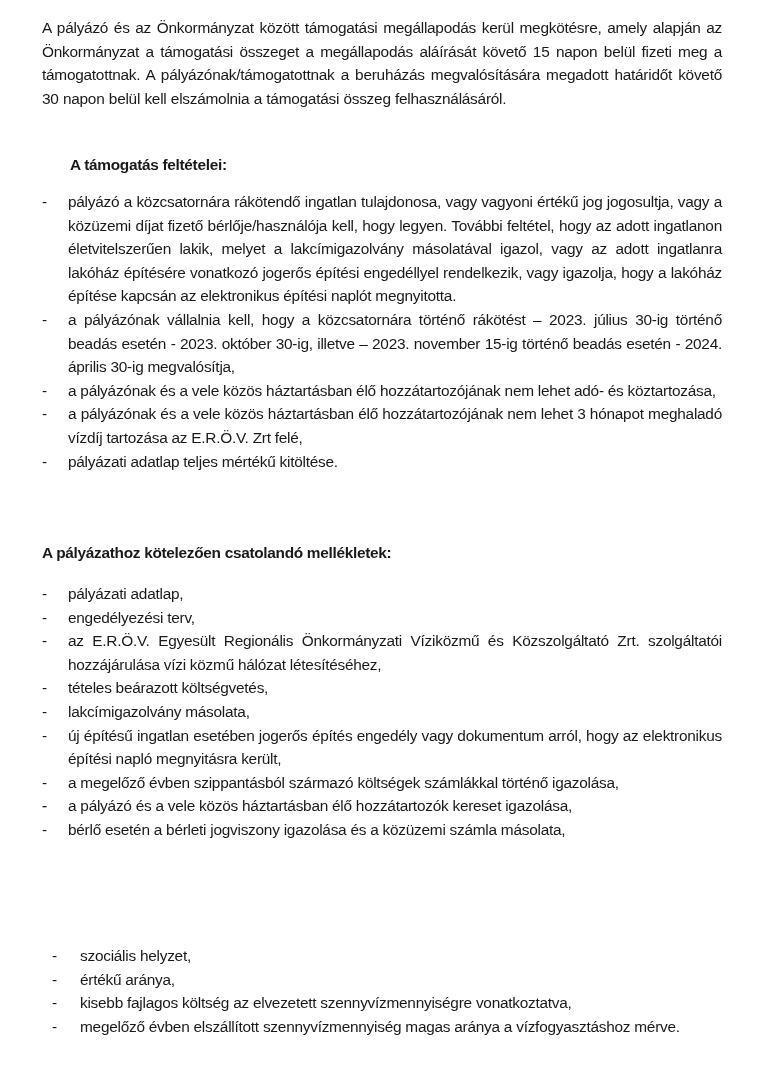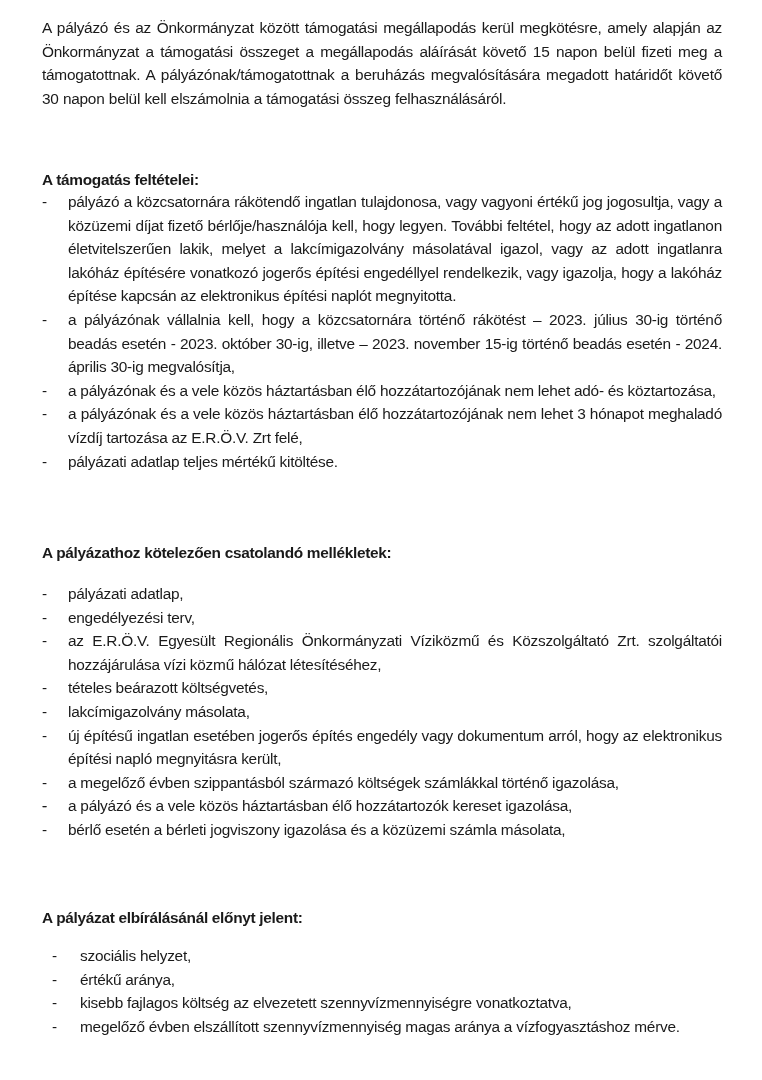--- a/index.html
+++ b/index.html
@@ -65,21 +65,21 @@
       padding-left: 28px;
     }
   </style>
 </head>
 <body>
 
 <div class="page">
 
   <p class="para" style="top:16px;">A pályázó és az Önkormányzat között támogatási megállapodás kerül megkötésre, amely alapján az Önkormányzat a támogatási összeget a megállapodás aláírását követő 15 napon belül fizeti meg a támogatottnak. A pályázónak/támogatottnak a beruházás megvalósítására megadott határidőt követő 30 napon belül kell elszámolnia a támogatási összeg felhasználásáról.</p>
 
-  <h2 class="heading" style="top:168px;">A támogatás feltételei:</h2>
+  <h2 class="heading" style="top:153px;margin-left:28px;">A támogatás feltételei:</h2>
   <ul class="dash-list" style="top:190px;">
     <li><span class="dash">-</span><span>pályázó a közcsatornára rákötendő ingatlan tulajdonosa, vagy vagyoni értékű jog jogosultja, vagy a közüzemi díjat fizető bérlője/használója kell, hogy legyen. További feltétel, hogy az adott ingatlanon életvitelszerűen lakik, melyet a lakcímigazolvány másolatával igazol, vagy az adott ingatlanra lakóház építésére vonatkozó jogerős építési engedéllyel rendelkezik, vagy igazolja, hogy a lakóház építése kapcsán az elektronikus építési naplót megnyitotta.</span></li>
     <li><span class="dash">-</span><span>a pályázónak vállalnia kell, hogy a közcsatornára történő rákötést – 2023. július 30-ig történő beadás esetén - 2023. október 30-ig, illetve – 2023. november 15-ig történő beadás esetén - 2024. április 30-ig megvalósítja,</span></li>
     <li><span class="dash">-</span><span>a pályázónak és a vele közös háztartásban élő hozzátartozójának nem lehet adó- és köztartozása,</span></li>
     <li><span class="dash">-</span><span>a pályázónak és a vele közös háztartásban élő hozzátartozójának nem lehet 3 hónapot meghaladó vízdíj tartozása az E.R.Ö.V. Zrt felé,</span></li>
     <li><span class="dash">-</span><span>pályázati adatlap teljes mértékű kitöltése.</span></li>
   </ul>
 
   <h2 class="heading" style="top:541px;">A pályázathoz kötelezően csatolandó mellékletek:</h2>
   <ul class="dash-list" style="top:582px;">
@@ -88,21 +88,20 @@
     <li><span class="dash">-</span><span>az E.R.Ö.V. Egyesült Regionális Önkormányzati Víziközmű és Közszolgáltató Zrt. szolgáltatói hozzájárulása vízi közmű hálózat létesítéséhez,</span></li>
     <li><span class="dash">-</span><span>tételes beárazott költségvetés,</span></li>
     <li><span class="dash">-</span><span>lakcímigazolvány másolata,</span></li>
     <li><span class="dash">-</span><span>új építésű ingatlan esetében jogerős építés engedély vagy dokumentum arról, hogy az elektronikus építési napló megnyitásra került,</span></li>
     <li><span class="dash">-</span><span>a megelőző évben szippantásból származó költségek számlákkal történő igazolása,</span></li>
     <li><span class="dash">-</span></li>
     <li><span class="dash">-</span><span>a pályázó és a vele közös háztartásban élő hozzátartozók kereset igazolása,</span></li>
     <li><span class="dash">-</span><span>bérlő esetén a bérleti jogviszony igazolása és a közüzemi számla másolata,</span></li>
   </ul>
 
-  <h2 class="heading" style="top:906px;">A pályázat elbírálásánál előnyt jelent:</h2>
   <ul class="dash-list indented" style="top:944px;">
     <li><span class="dash">-</span><span>szociális helyzet,</span></li>
     <li><span class="dash">-</span><span>értékű aránya,</span></li>
     <li><span class="dash">-</span><span>kisebb fajlagos költség az elvezetett szennyvízmennyiségre vonatkoztatva,</span></li>
     <li><span class="dash">-</span><span>megelőző évben elszállított szennyvízmennyiség magas aránya a vízfogyasztáshoz mérve.</span></li>
   </ul>
 
 </div>
 
 </body></html>

